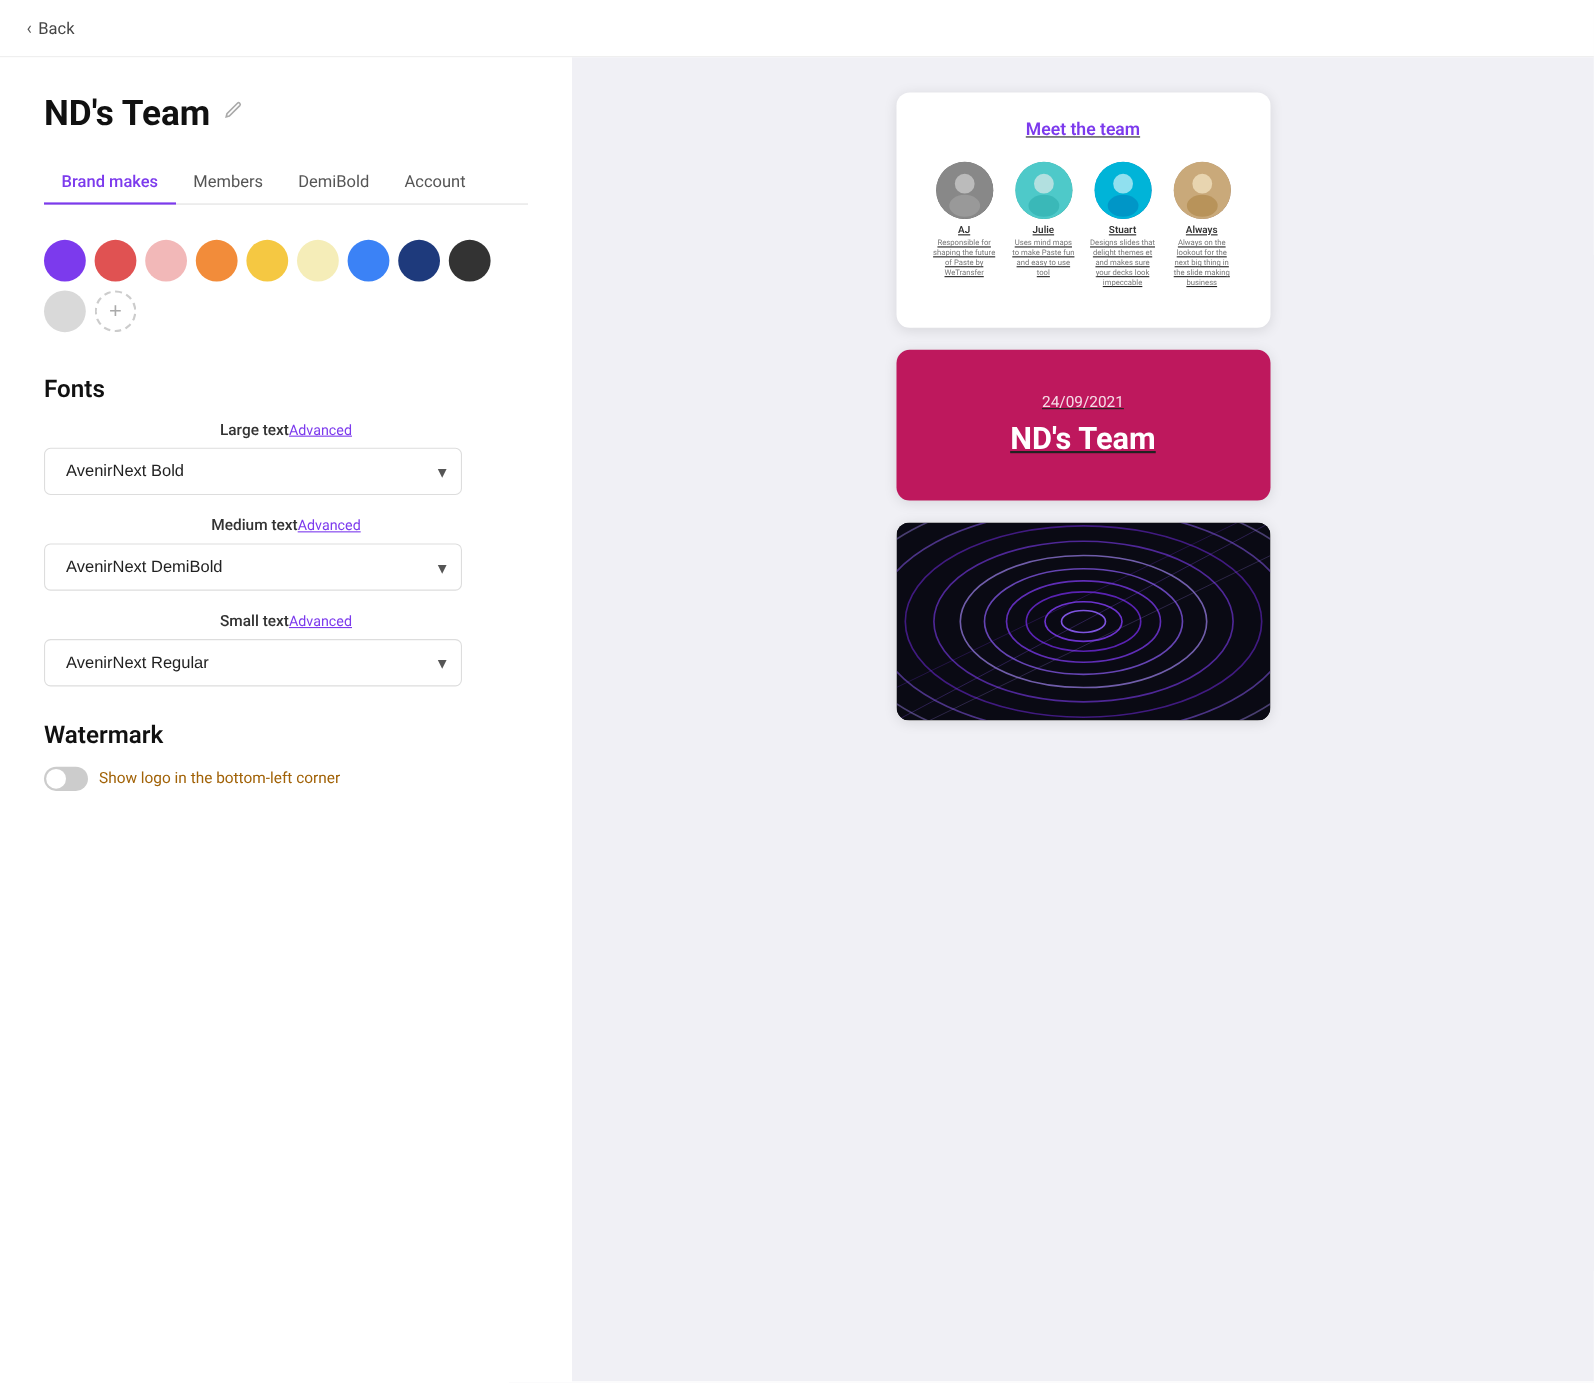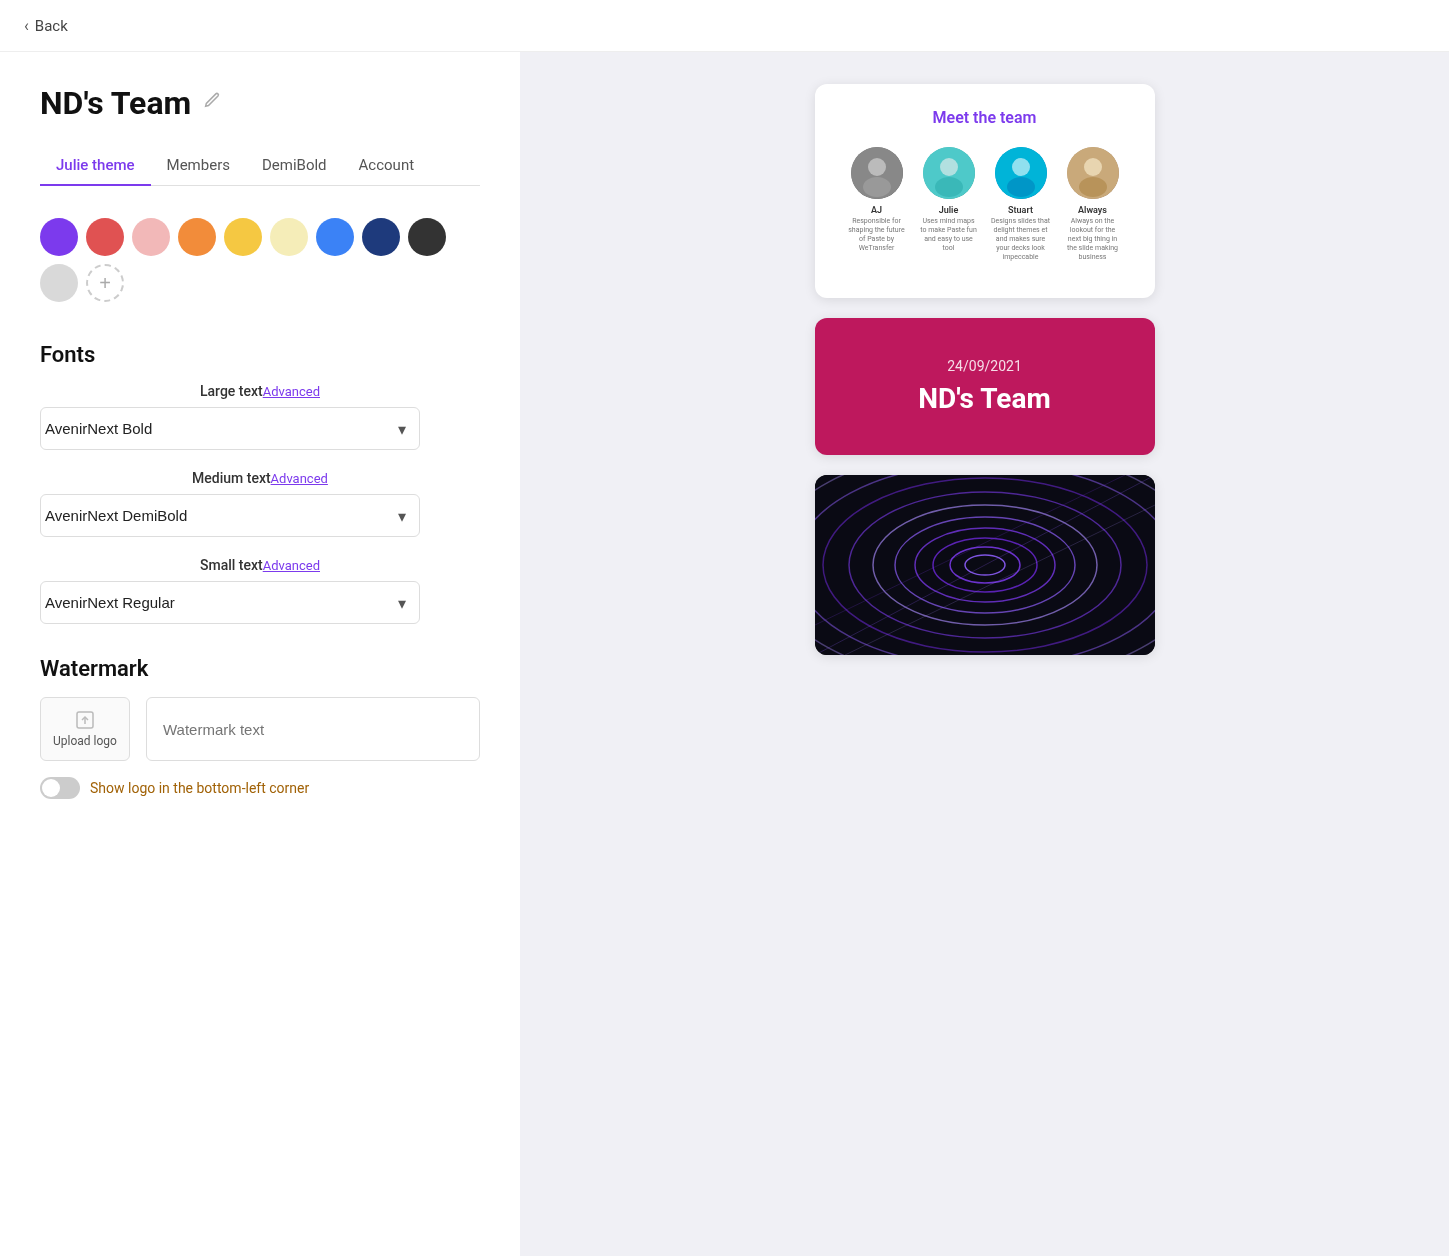--- a/index.html
+++ b/index.html
@@ -38,20 +38,21 @@
     }
     .right-panel {
       flex: 1;
       background: #f0f0f5;
       display: flex;
       flex-direction: column;
       align-items: center;
       padding: 32px 20px;
       gap: 20px;
       overflow-y: auto;
+      text-decoration: underline;
     }
     .page-title {
       display: flex;
       align-items: center;
       gap: 10px;
       margin-bottom: 24px;
     }
     .page-title h1 {
       font-size: 32px;
       font-weight: 700;
@@ -143,21 +144,21 @@
       color: #7c3aed;
       cursor: pointer;
       text-decoration: underline;
     }
     .font-select-wrapper {
       position: relative;
       width: 380px;
     }
     .font-select-wrapper select {
       width: 100%;
-      padding: 12px 4px;
+      padding: 12px 19px;
       border: 1px solid #ddd;
       border-radius: 6px;
       font-size: 15px;
       background: #fff;
       appearance: none;
       -webkit-appearance: none;
       cursor: pointer;
       color: #222;
     }
     .font-select-wrapper::after {
@@ -337,21 +338,21 @@
     <div class="page-title">
       <h1>ND's Team</h1>
       <span class="edit-icon">
         <svg width="20" height="20" viewBox="0 0 20 20" fill="none" xmlns="http://www.w3.org/2000/svg">
           <path d="M14.85 2.85a1.5 1.5 0 0 1 2.12 2.12l-9.5 9.5-2.83.71.71-2.83 9.5-9.5z" stroke="#aaa" stroke-width="1.5" fill="none"></path>
         </svg>
       </span>
     </div>
 
     <div class="tabs">
-      <div class="tab active">Julie theme</div>
+      <div class="tab active">Brand makes</div>
       <div class="tab">Members</div>
       <div class="tab">DemiBold</div>
       <div class="tab">Account</div>
     </div>
 
 
     <div>
       <div class="color-palette">
         <div class="color-swatch" style="background:#7c3aed;"></div>
         <div class="color-swatch" style="background:#e05252;"></div>
@@ -408,31 +409,20 @@
             <option>AvenirNext Bold</option>
             <option>AvenirNext DemiBold</option>
             <option selected="">AvenirNext Regular</option>
           </select>
         </div>
       </div>
     </div>
 
     <div class="watermark-section">
       <div class="section-title">Watermark</div>
-      <div class="watermark-controls">
-        <div class="upload-logo-btn">
-          <svg width="20" height="20" viewBox="0 0 20 20" fill="none">
-            <rect x="2" y="2" width="16" height="16" rx="2" stroke="#bbb" stroke-width="1.5"></rect>
-            <path d="M7 10 l3-3 3 3" stroke="#bbb" stroke-width="1.5" fill="none"></path>
-            <line x1="10" y1="7" x2="10" y2="14" stroke="#bbb" stroke-width="1.5"></line>
-          </svg>
-          <span>Upload logo</span>
-        </div>
-        <input type="text" class="watermark-text-input" placeholder="Watermark text" style="">
-      </div>
       <div class="toggle-row">
         <div class="toggle"></div>
         <span class="toggle-label">Show logo in the bottom-left corner</span>
       </div>
     </div>
 
   </div>
 
   <div class="right-panel">
 

